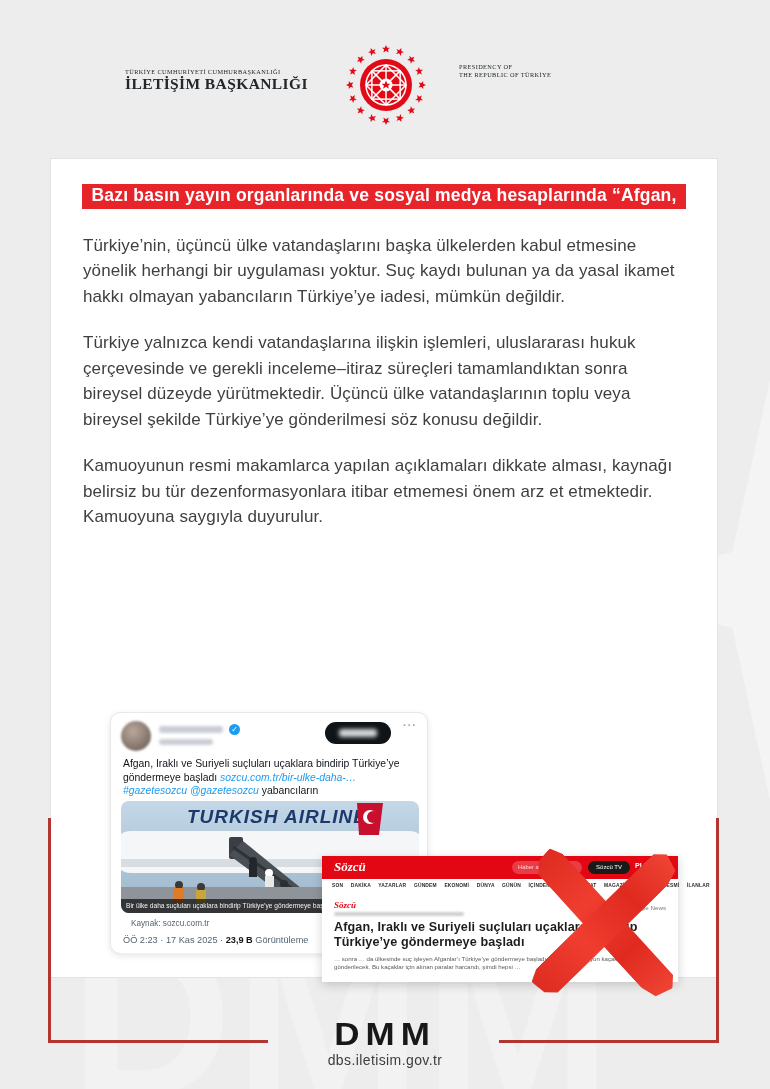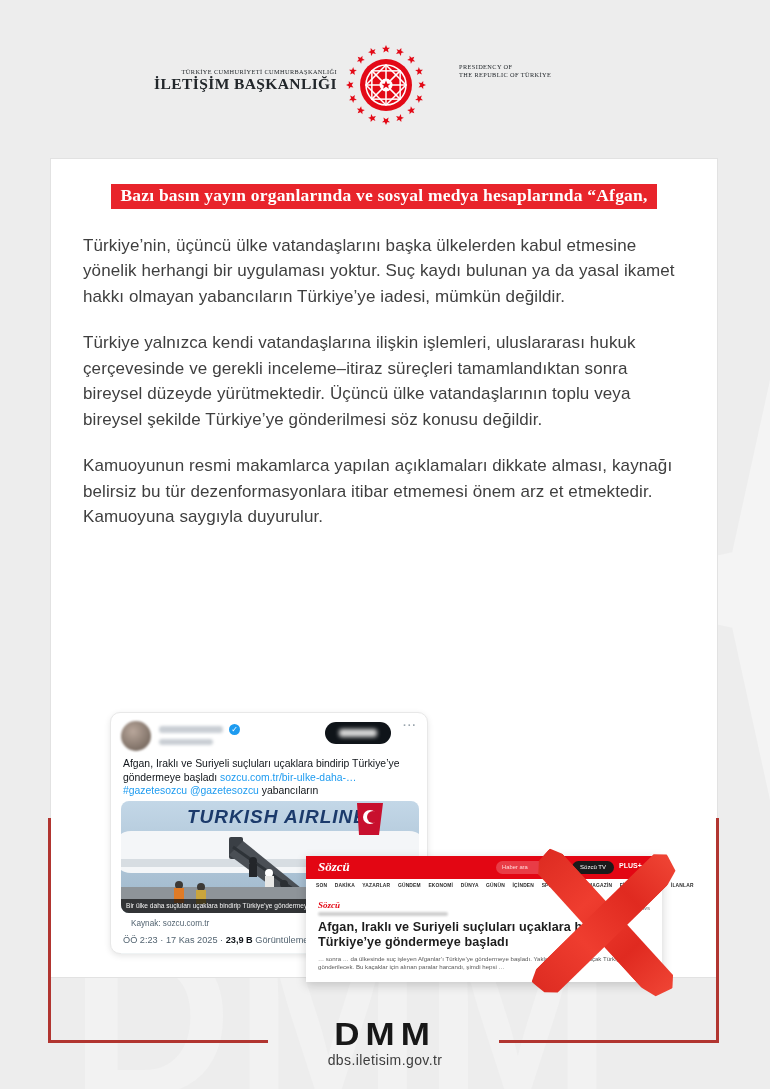--- a/index.html
+++ b/index.html
@@ -4,56 +4,56 @@
 <style>
   html,body{margin:0;padding:0;background:#ededed;}
   .page{position:relative;width:770px;height:1089px;background:#ededed;overflow:hidden;
         font-family:"Liberation Sans",sans-serif;}
   
   .wm-star{position:absolute;left:560px;top:380px;width:420px;height:420px;background:#f4f4f4;
     clip-path:polygon(50% 0,59% 41%,100% 50%,59% 59%,50% 100%,41% 59%,0 50%,41% 41%);z-index:0;}
   .wm-dmm{position:absolute;left:70px;top:905px;width:700px;font-weight:bold;font-size:225px;
     letter-spacing:2px;color:#f2f2f2;z-index:0;line-height:1;user-select:none;}
   
-  .hdr-left{position:absolute;left:125px;top:68px;width:212px;text-align:right;color:#22272b;}
+  .hdr-left{position:absolute;left:125px;top:68px;width:212px;text-align:left;color:#22272b;}
   .hdr-left .tiny{font-size:6.3px;letter-spacing:.4px;font-family:"Liberation Serif",serif;}
   .hdr-left .big{font-size:15.5px;font-weight:bold;font-family:"Liberation Serif",serif;letter-spacing:.4px;}
   .hdr-right{position:absolute;left:459px;top:63px;width:190px;color:#22272b;}
   .hdr-right .tiny{font-size:6.3px;letter-spacing:.4px;line-height:7.5px;font-family:"Liberation Serif",serif;}
   .hdr-right .big{font-size:14.5px;font-weight:bold;line-height:14px;font-family:"Liberation Serif",serif;margin-top:3px;}
   .emblem{position:absolute;left:343px;top:42px;}
   
   .card{position:absolute;left:50px;top:158px;width:668px;height:820px;background:#ffffff;
         border:1px solid #e2e2e2;z-index:2;box-sizing:border-box;}
-  .headline{margin-top:25px;text-align:center;line-height:0;font-family:Liberation Serif, serif;}
+  .headline{margin-top:25px;text-align:center;line-height:0;}
   .headline span{display:inline-block;background:#e8242b;color:#fff;font-weight:bold;
      font-size:17.5px;line-height:17.5px;padding:3px 9px 4px;margin-bottom:3px;letter-spacing:.2px;}
   .para{margin:21px 30px 0 32px;font-size:17px;line-height:25.5px;color:#3f3f3f;letter-spacing:.1px;}
   
   .tweet{position:absolute;left:110px;top:712px;width:318px;height:242px;background:#fff;
      border:1px solid #e8e8e8;border-radius:10px;box-shadow:0 2px 6px rgba(0,0,0,.10);z-index:3;box-sizing:border-box;}
   .avatar{position:absolute;left:10px;top:8px;width:30px;height:30px;border-radius:50%;
      background:radial-gradient(circle at 40% 35%,#b9a79b,#7e7066 70%);filter:blur(1.2px);}
   .blurbar{position:absolute;background:#c9ced4;border-radius:3px;filter:blur(1.6px);}
   .verified{position:absolute;left:118px;top:11px;width:11px;height:11px;border-radius:50%;
      background:#1d9bf0;color:#fff;font-size:8px;line-height:11px;text-align:center;}
   .follow{position:absolute;left:214px;top:9px;width:66px;height:22px;border-radius:12px;background:#0f1419;}
   .follow i{position:absolute;left:14px;top:7px;width:38px;height:8px;background:#d8d8d8;border-radius:3px;filter:blur(2px);}
   .tmore{position:absolute;left:292px;top:6px;color:#9aa5ad;font-weight:bold;font-size:11px;letter-spacing:1px;}
   .tweet-text{position:absolute;left:12px;top:44px;width:296px;font-size:10.4px;line-height:13.5px;color:#0f1419;}
-  .tlink{color:#1d9bf0;}
+  .tlink{color:#1d9bf0;font-style:italic;}
   .photo{position:absolute;left:10px;top:88px;width:298px;height:112px;border-radius:8px;overflow:hidden;}
   .pcaption{position:absolute;left:0;bottom:0;width:100%;height:14px;background:rgba(15,15,15,.72);
      color:#f3f3f3;font-size:6.6px;line-height:14px;padding-left:5px;box-sizing:border-box;white-space:nowrap;}
   .tsource{position:absolute;left:20px;top:206px;font-size:8.2px;color:#536471;}
   .tstamp{position:absolute;left:12px;top:222px;font-size:9.2px;color:#536471;}
   .tstamp b{color:#0f1419;}
   .tdivider{position:absolute;left:10px;top:240px;width:298px;border-top:1px solid #eff3f4;}
   
-  .sozcu{position:absolute;left:306px;top:856px;width:356px;height:126px;background:#fff;
+  .sozcu{position:absolute;left:322px;top:856px;width:356px;height:126px;background:#fff;
      box-shadow:0 3px 10px rgba(0,0,0,.18);z-index:4;box-sizing:border-box;}
   .sz-head{position:absolute;left:0;top:0;width:100%;height:23px;background:#e30613;}
   .sz-logo{position:absolute;left:12px;top:3px;color:#fff;font-family:"Liberation Serif",serif;
      font-style:italic;font-weight:bold;font-size:13px;}
   .sz-search{position:absolute;left:190px;top:5px;width:70px;height:13px;border-radius:7px;
      background:rgba(255,255,255,.22);color:#ffd9d9;font-size:5.8px;line-height:13px;padding-left:6px;
      box-sizing:border-box;filter:blur(.3px);}
   .sz-tv{position:absolute;left:266px;top:5px;width:42px;height:13px;border-radius:7px;background:#1a1a1a;
      color:#fff;font-size:6px;line-height:13px;text-align:center;filter:blur(.3px);}
   .sz-plus{position:absolute;left:313px;top:6px;color:#fff;font-weight:bold;font-size:7px;filter:blur(.3px);}

